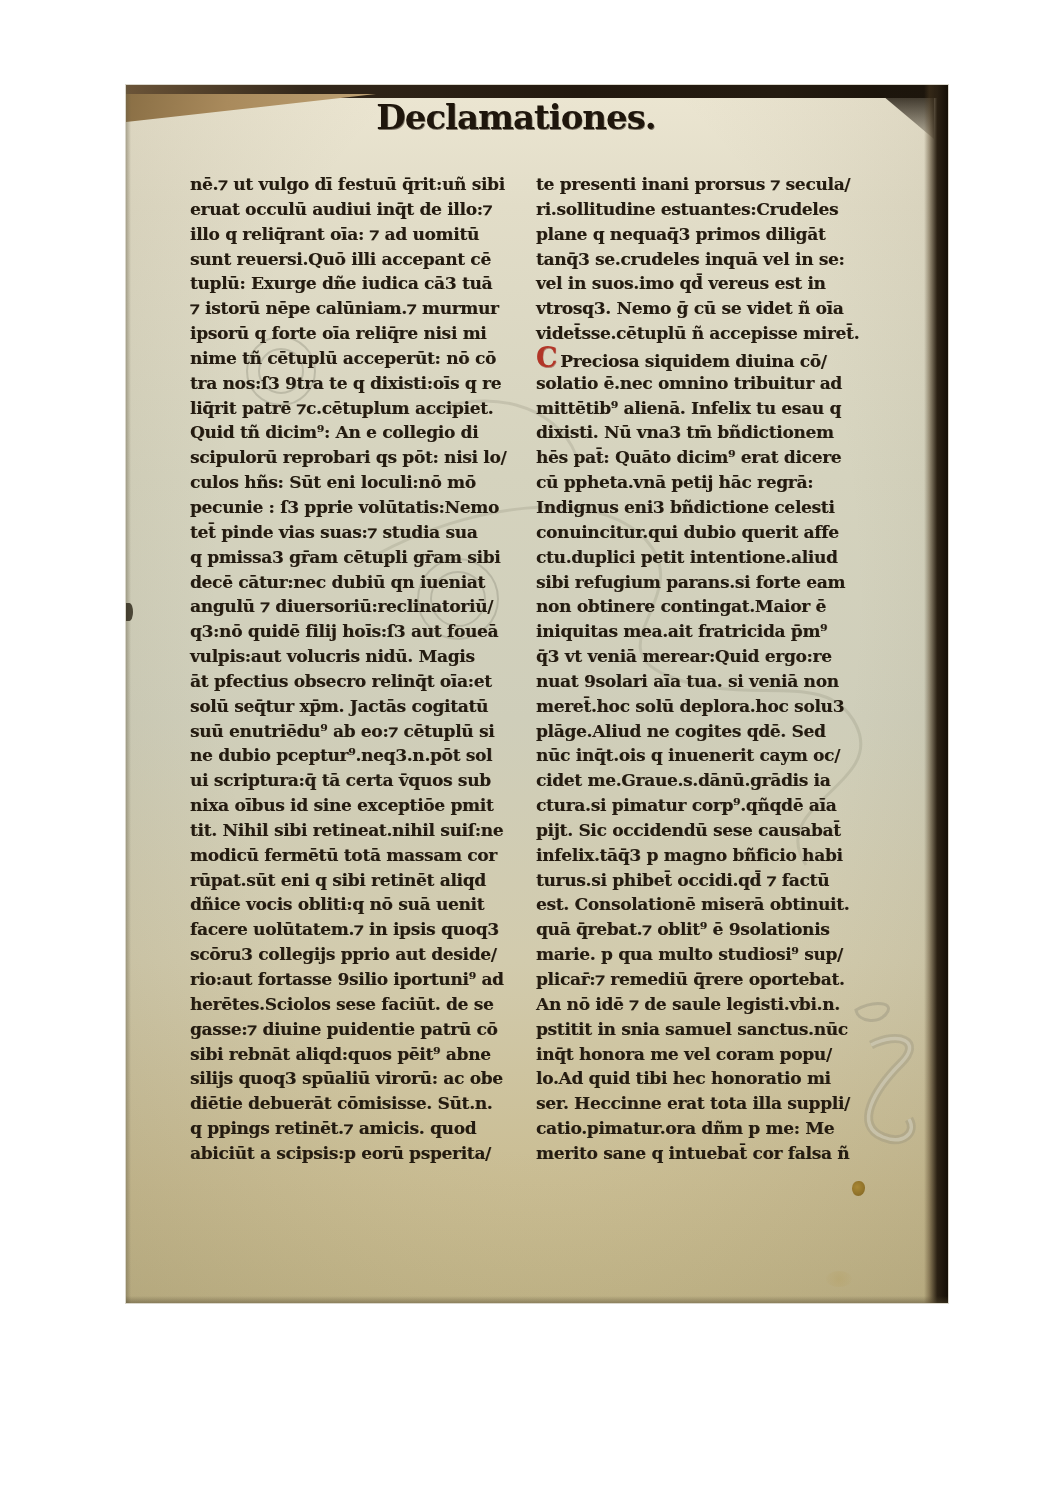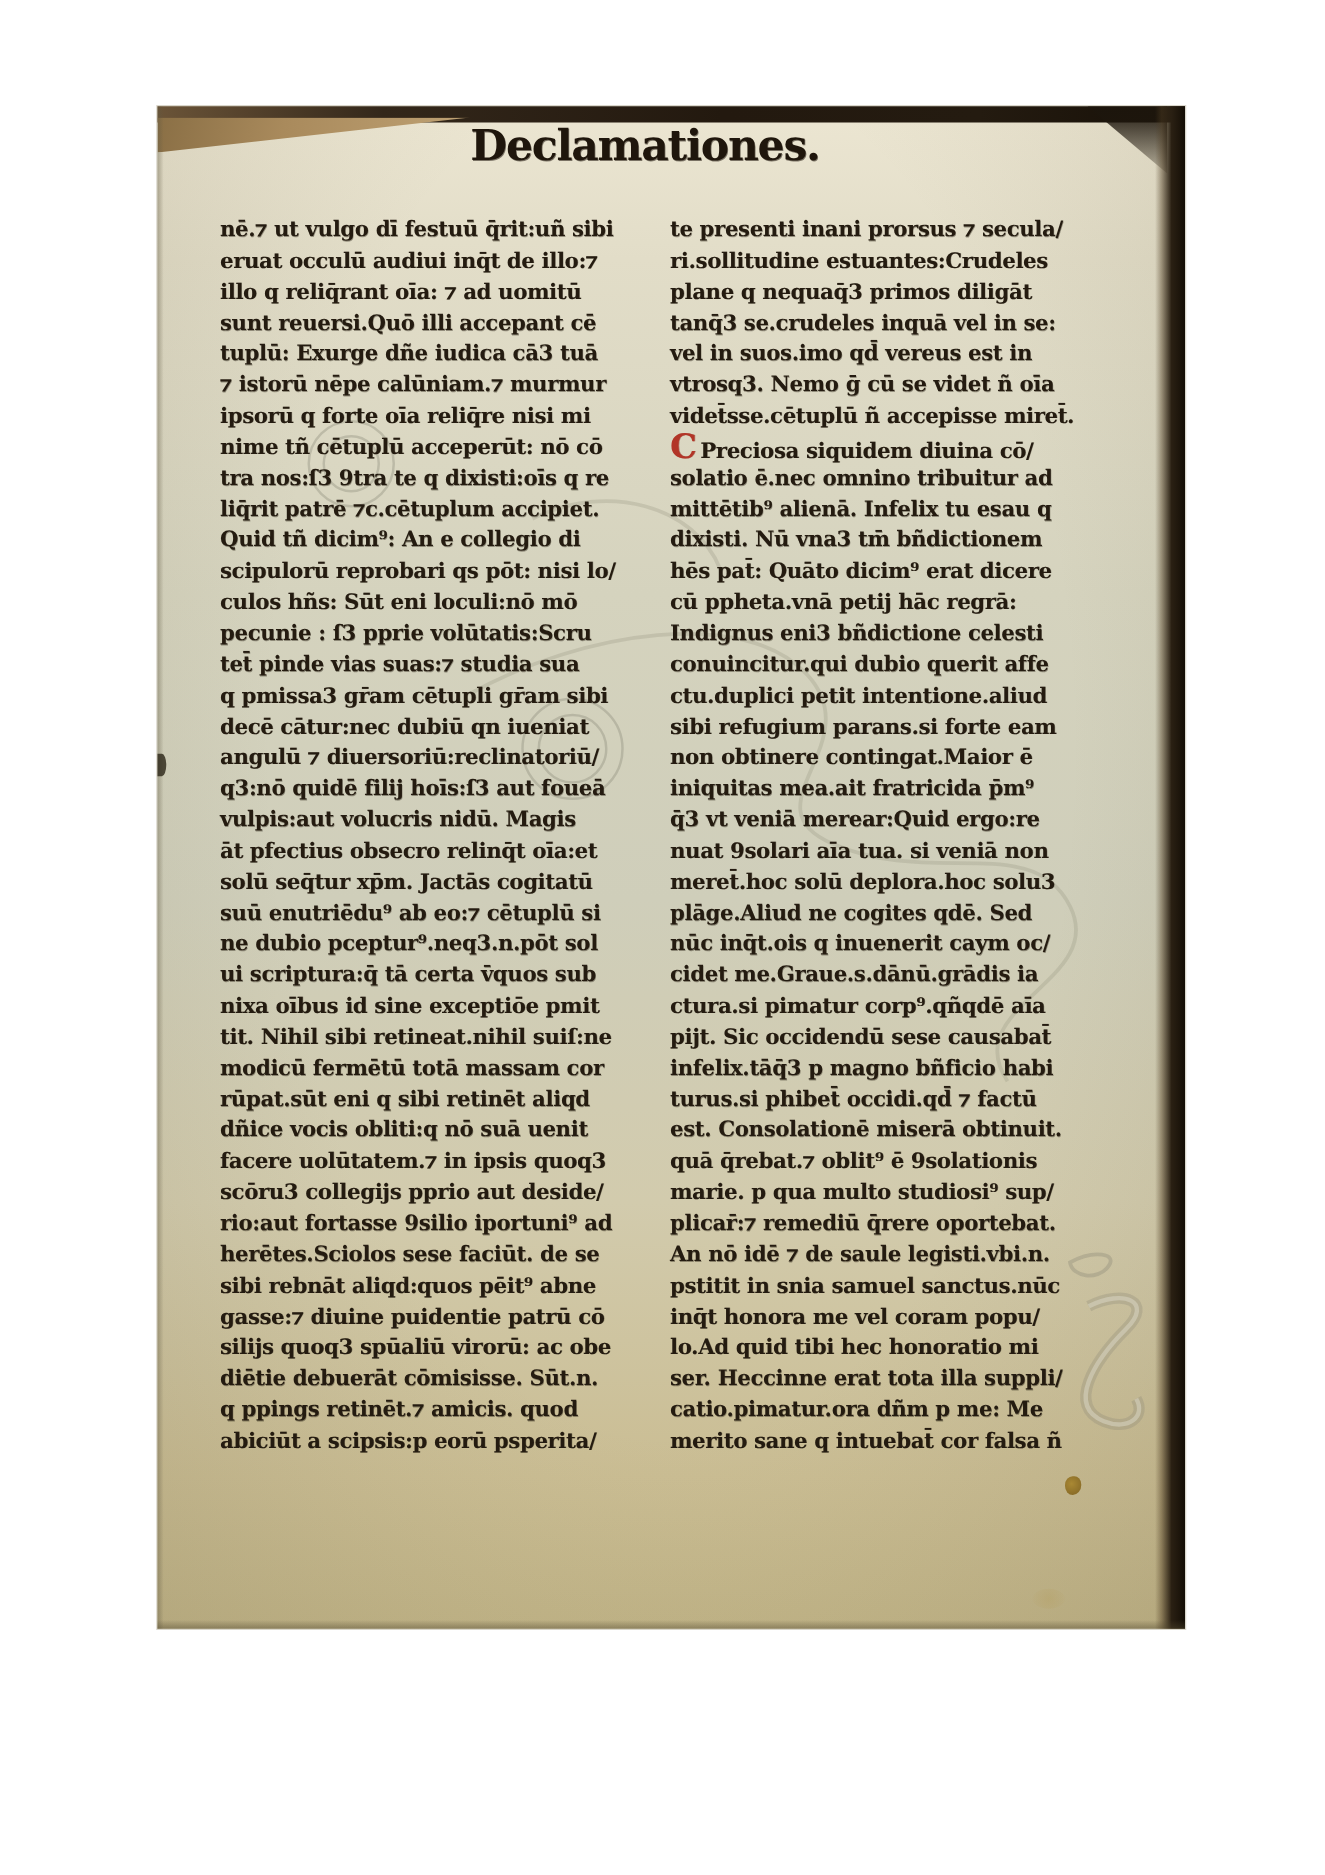--- a/index.html
+++ b/index.html
@@ -61,21 +61,21 @@
   
   .col{
     position:absolute;top:87px;
     font-weight:bold;font-size:17px;color:#241b10;
     white-space:nowrap;
   }
   .col .line{
     height:24.85px;line-height:24.85px;letter-spacing:-0.3px;
     text-shadow:0.4px 0.4px 0 rgba(36,27,16,0.4);
   }
-  .col-left{left:50px;width:336px;}
+  .col-left{left:64px;width:336px;}
   .col-right{left:410px;width:348px;}
   .red-init{
     color:#b23527;font-size:27px;line-height:24px;
     margin-right:3px;text-shadow:0.5px 0.5px 0 rgba(140,35,25,0.5);
   }
   
   .stamp-svg{position:absolute;left:0;top:0;pointer-events:none;}
   .stain-spot{
     position:absolute;left:726px;top:1096px;width:13px;height:15px;
     border-radius:50% 45% 55% 50%;
@@ -131,43 +131,43 @@
         <div class="line">sunt reuersi.Quō illi accepant cē</div>
         <div class="line">tuplū: Exurge dñe iudica cā3 tuā</div>
         <div class="line">⁊ istorū nēpe calūniam.⁊ murmur</div>
         <div class="line">ipsorū q forte oīa reliq̄re nisi mi</div>
         <div class="line">nime tñ cētuplū acceperūt: nō cō</div>
         <div class="line">tra nos:ſ3 9tra te q dixisti:oīs q re</div>
         <div class="line">liq̄rit patrē ⁊c.cētuplum accipiet.</div>
         <div class="line">Quid tñ dicim⁹: An e collegio di</div>
         <div class="line">scipulorū reprobari qs pōt: nisi lo/</div>
         <div class="line">culos hñs: Sūt eni loculi:nō mō</div>
-        <div class="line">pecunie : ſ3 pprie volūtatis:Scru</div>
+        <div class="line">pecunie : ſ3 pprie volūtatis:Nemo</div>
         <div class="line">tet̄ pinde vias suas:⁊ studia sua</div>
         <div class="line">q pmissa3 gr̄am cētupli gr̄am sibi</div>
         <div class="line">decē cātur:nec dubiū qn iueniat</div>
         <div class="line">angulū ⁊ diuersoriū:reclinatoriū/</div>
         <div class="line">q3:nō quidē filij hoīs:ſ3 aut foueā</div>
         <div class="line">vulpis:aut volucris nidū. Magis</div>
         <div class="line">āt pfectius obsecro relinq̄t oīa:et</div>
         <div class="line">solū seq̄tur xp̄m. Jactās cogitatū</div>
         <div class="line">suū enutriēdu⁹ ab eo:⁊ cētuplū si</div>
         <div class="line">ne dubio pceptur⁹.neq3.n.pōt sol</div>
         <div class="line">ui scriptura:q̄ tā certa v̄quos sub</div>
         <div class="line">nixa oībus id sine exceptiōe pmit</div>
         <div class="line">tit. Nihil sibi retineat.nihil suiſ:ne</div>
         <div class="line">modicū fermētū totā massam cor</div>
         <div class="line">rūpat.sūt eni q sibi retinēt aliqd</div>
         <div class="line">dñice vocis obliti:q nō suā uenit</div>
         <div class="line">facere uolūtatem.⁊ in ipsis quoq3</div>
         <div class="line">scōru3 collegijs pprio aut deside/</div>
         <div class="line">rio:aut fortasse 9silio iportuni⁹ ad</div>
         <div class="line">herētes.Sciolos sese faciūt. de se</div>
+        <div class="line">gasse:⁊ diuine puidentie patrū cō</div>
         <div class="line">sibi rebnāt aliqd:quos pēit⁹ abne</div>
-        <div class="line">gasse:⁊ diuine puidentie patrū cō</div>
         <div class="line">silijs quoq3 spūaliū virorū: ac obe</div>
         <div class="line">diētie debuerāt cōmisisse. Sūt.n.</div>
         <div class="line">q ppings retinēt.⁊ amicis. quod</div>
         <div class="line">abiciūt a scipsis:p eorū psperita/</div>
       </div>
     <div class="col col-right">
         <div class="line">te presenti inani prorsus ⁊ secula/</div>
         <div class="line">ri.sollitudine estuantes:Crudeles</div>
         <div class="line">plane q nequaq̄3 primos diligāt</div>
         <div class="line">tanq̄3 se.crudeles inquā vel in se:</div>

